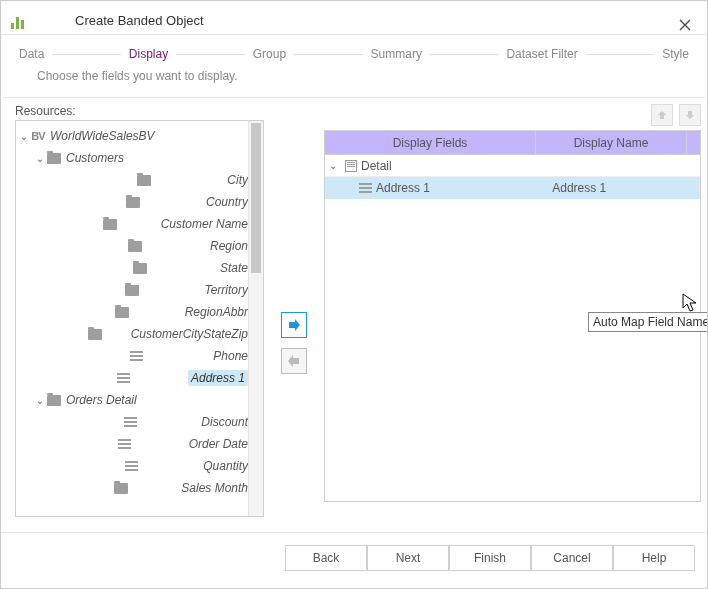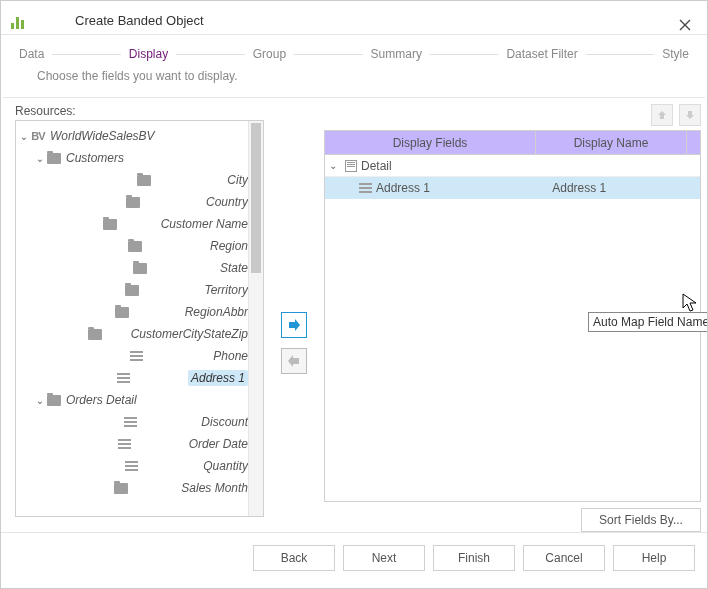--- a/index.html
+++ b/index.html
@@ -225,21 +225,21 @@
     position:absolute;
     left: 681px; top: 189px;
     z-index:9;
     pointer-events:none;
   }
   
   .footer {
     border-top:1px solid #e5e5e5;
     height: 50px;
     display:flex; align-items:center; justify-content:flex-end;
-    gap:8px; padding-right:12px;
+    padding-right:12px;
   }
   .footer button, .sort-btn {
     font-family:inherit; font-size:12px;
   }
   .footer button {
     width:82px; height:26px;
     border:1px solid #d0d0d0;
     background:#fff; color:#555;
     cursor:pointer;
   }
@@ -480,21 +480,20 @@
                 <span></span>
                 <span></span>
               </span>
             </span>
           <span>Address 1</span>
         </div>
         <div class="cell-name">Address 1</div>
         <div class="cell-end"></div>
       </div>
     </div>
-    <div class="sort-btn">Sort Fields By...</div>
   </div>
 
   <div class="tooltip-float">Auto Map Field Name</div>
   <svg class="cursor-float" width="16" height="20" viewBox="0 0 16 20">
       <path d="M1 1 l0 14 l4 -4 l3 7 l3 -1 l-3 -7 l6 0 z" fill="#fff" stroke="#000" stroke-width="1"></path>
     </svg>
 </div>
 
 <div class="footer">
   <button>Back</button>

